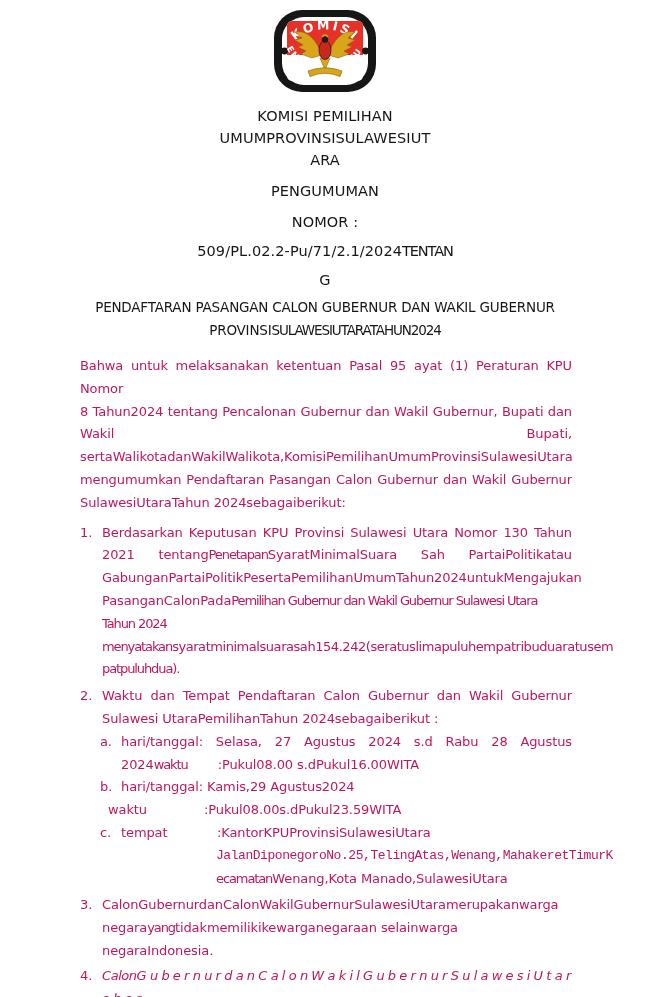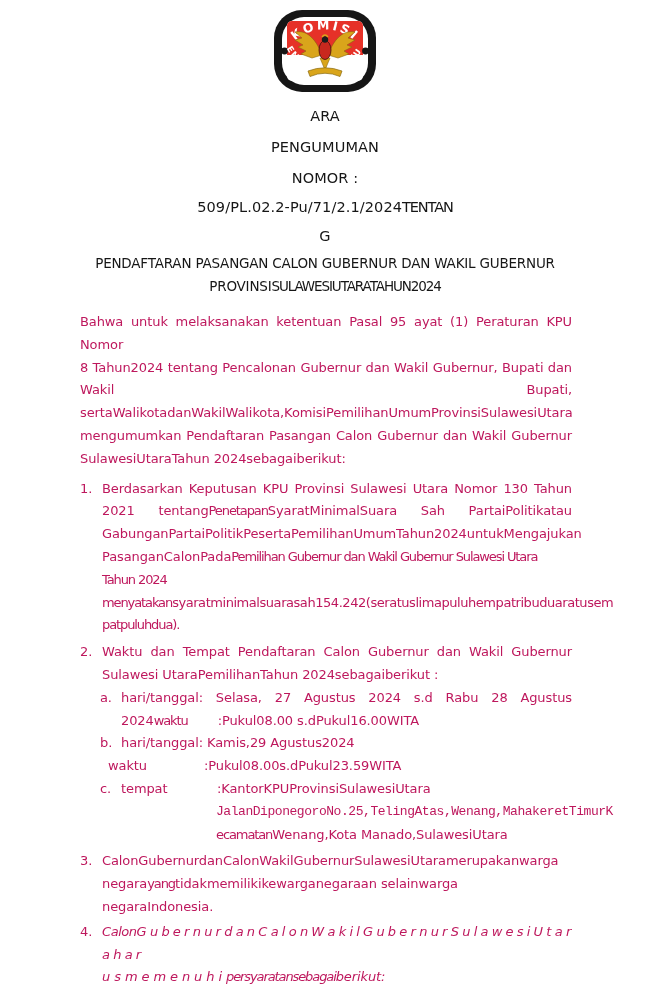--- a/index.html
+++ b/index.html
@@ -58,20 +58,22 @@
         <path d="M47 49 L52 61 L57 49 Z" fill="#d9a51b" stroke="#8a6a10" stroke-width="0.6"></path>
         <ellipse cx="52" cy="41" rx="6" ry="9.5" fill="#c8281e" stroke="#3a120e" stroke-width="0.8"></ellipse>
         <circle cx="52" cy="30.5" r="3.2" fill="#1d1d1d"></circle>
         <path d="M49 28 Q52 24 55 28" fill="none" stroke="#d9a51b" stroke-width="1.4"></path>
         <path d="M35 62 Q52 55.5 69 62 L67 67.5 Q52 61 37 67.5 Z" fill="#d9a51b" stroke="#8a6a10" stroke-width="0.7"></path>
       </g>
     </svg>
   </div>
 
   <div class="org">
+    <div class="h-line">KOMISI PEMILIHAN</div>
+    <div class="h-line">UMUMPROVINSISULAWESIUT</div>
     <div class="h-line">ARA</div>
   </div>
 
   <div class="h-line h-peng">PENGUMUMAN</div>
   <div class="h-line h-nomor">NOMOR :</div>
   <div class="h-line h-num"><span>509/PL.02.2-Pu/71/2.1/2024</span><span class="cond">TENTAN</span></div>
   <div class="h-line h-g">G</div>
   <div class="h-line h-subj">PENDAFTARAN PASANGAN CALON GUBERNUR DAN WAKIL GUBERNUR</div>
   <div class="h-line h-subj h-subj2"><span>PROVINSI</span><span class="cond">SULAWESIUTARATAHUN2024</span></div>
 

